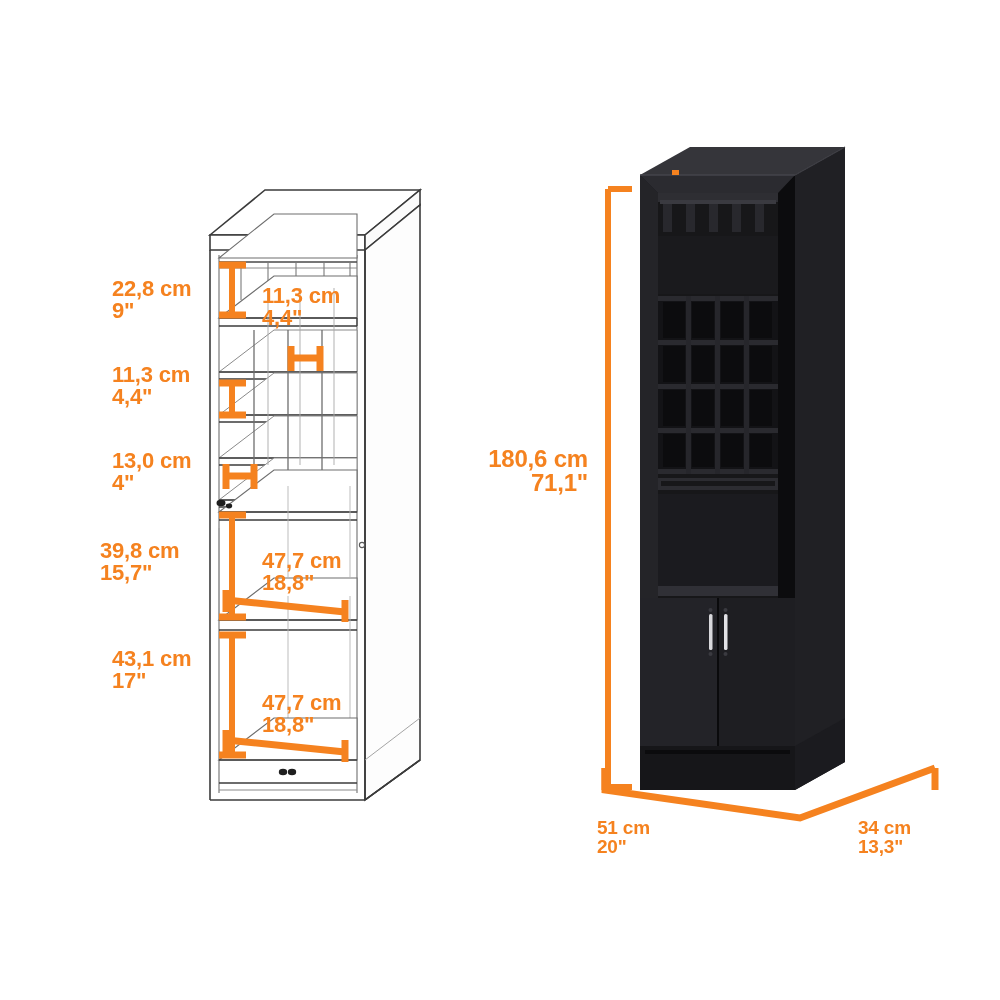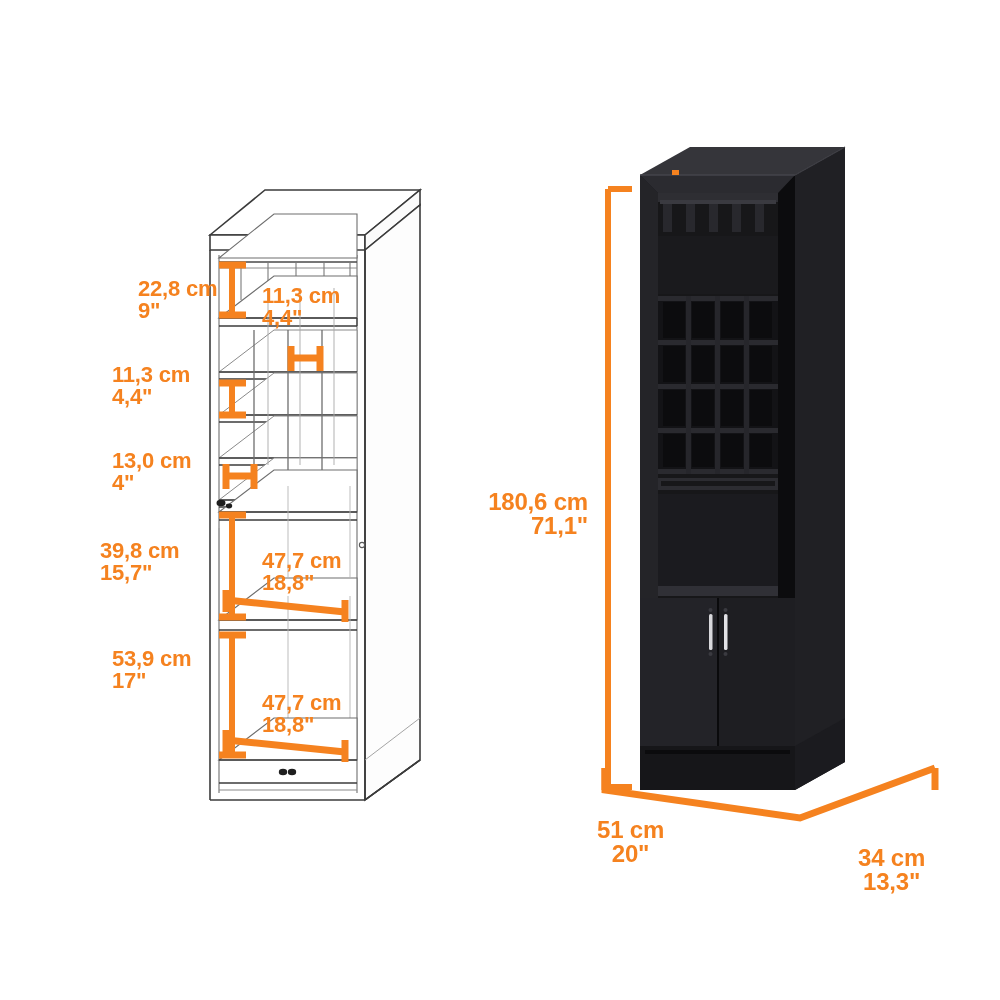--- a/index.html
+++ b/index.html
@@ -35,25 +35,24 @@
     font-size: 22px;
     text-align: left;
   }
   .lbl-inner {
     font-size: 22px;
     text-align: left;
   }
   .lbl-big {
     font-size: 24px;
     text-align: right;
-    margin-top: 43px;
   }
   .lbl-base {
-    font-size: 24px;
-    text-align: center;
+    font-size: 19px;
+    text-align: left;
   }
   svg { display: block; }
 </style>
 </head>
 <body>
 
 <div id="stage">
 
   <svg width="1000" height="1000" viewBox="0 0 1000 1000" style="position:absolute;left:0;top:0;">
     <defs>
@@ -196,21 +195,21 @@
       </g>
 
       <g>
         <line x1="226" y1="740" x2="345" y2="752" stroke-width="7"></line>
         <line x1="226" y1="730" x2="226" y2="752" stroke-width="7"></line>
         <line x1="345" y1="740" x2="345" y2="762" stroke-width="7"></line>
       </g>
     </g>
   </svg>
 
-  <div class="dim-label lbl-left" style="left:112px; top:278px;margin-left:26px;">
+  <div class="dim-label lbl-left" style="left:112px; top:278px;">
     <span class="l1">22,8 cm</span>
     <span class="l2">9"</span>
   </div>
 
   <div class="dim-label lbl-inner" style="left:262px; top:285px;">
     <span class="l1">11,3 cm</span>
     <span class="l2">4,4"</span>
   </div>
 
   <div class="dim-label lbl-left" style="left:112px; top:364px;">
@@ -222,21 +221,21 @@
     <span class="l1">13,0 cm</span>
     <span class="l2">4"</span>
   </div>
 
   <div class="dim-label lbl-left" style="left:100px; top:540px;">
     <span class="l1">39,8 cm</span>
     <span class="l2">15,7"</span>
   </div>
 
   <div class="dim-label lbl-left" style="left:112px; top:648px;">
-    <span class="l1">53,9 cm</span>
+    <span class="l1">43,1 cm</span>
     <span class="l2">17"</span>
   </div>
 
   <div class="dim-label lbl-inner" style="left:262px; top:550px;">
     <span class="l1">47,7 cm</span>
     <span class="l2">18,8"</span>
   </div>
 
   <div class="dim-label lbl-inner" style="left:262px; top:692px;">
     <span class="l1">47,7 cm</span>
@@ -358,18 +357,18 @@
   <div class="dim-label lbl-big" style="left:448px; top:447px; width:140px;">
     <span class="l1">180,6 cm</span>
     <span class="l2">71,1"</span>
   </div>
 
   <div class="dim-label lbl-base" style="left:597px; top:818px;">
     <span class="l1">51 cm</span>
     <span class="l2">20"</span>
   </div>
 
-  <div class="dim-label lbl-base" style="left:858px; top:818px;margin-top:28px;">
+  <div class="dim-label lbl-base" style="left:858px; top:818px;">
     <span class="l1">34 cm</span>
     <span class="l2">13,3"</span>
   </div>
 
 </div>
 
 </body></html>

